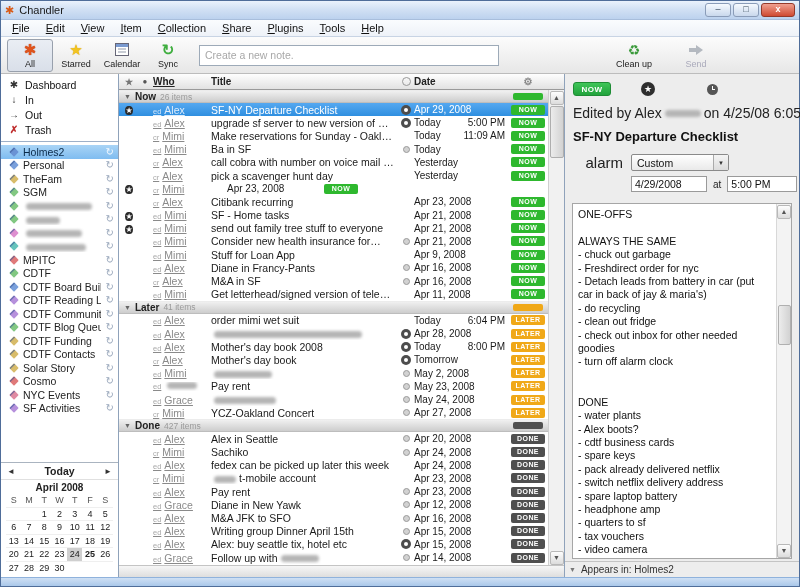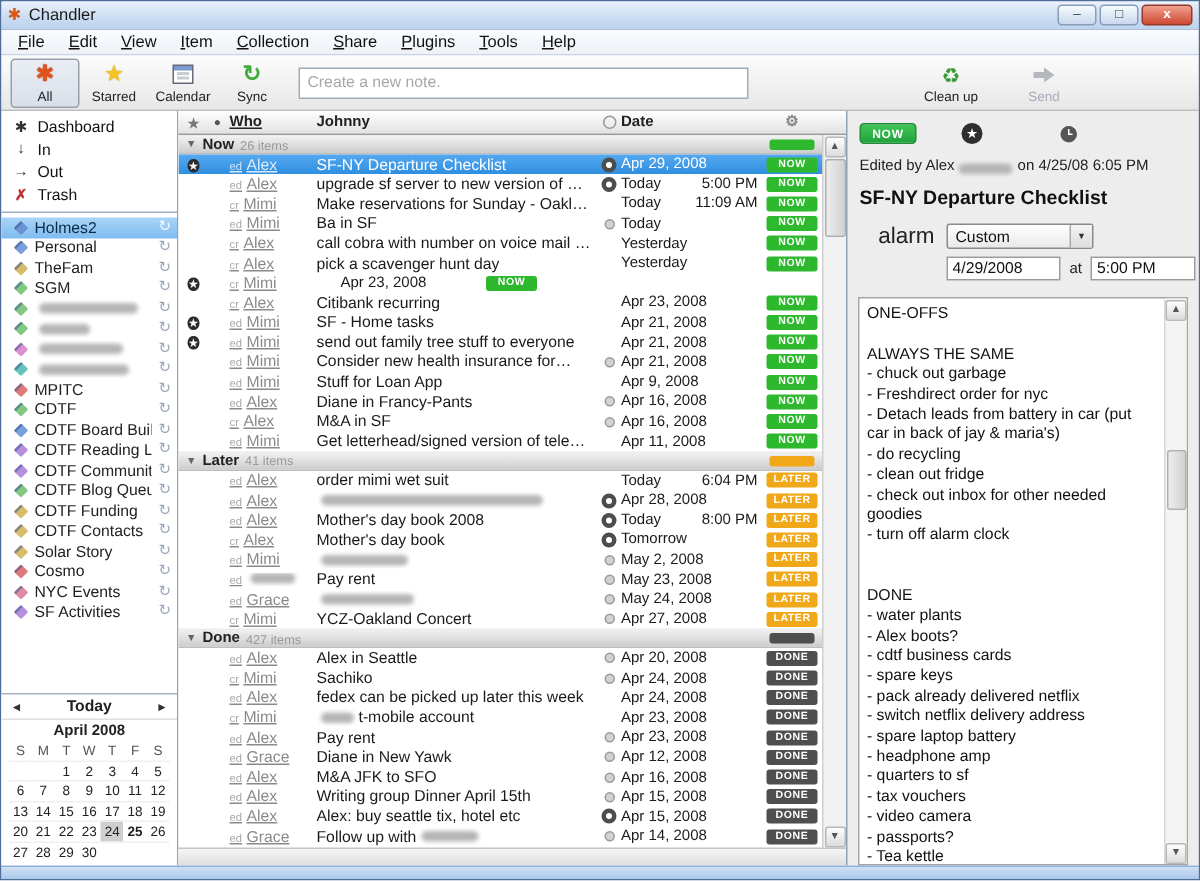--- a/index.html
+++ b/index.html
@@ -125,21 +125,21 @@
 .d-top { display:flex; align-items:center; padding:8px 10px 0 8px; }
 .d-now { width:38px; height:14px; border-radius:3px; border:1px solid #1e8c34; background:linear-gradient(#3fc558,#22a33c);
   color:#fff; font-weight:bold; font-size:8px; text-align:center; line-height:13px; letter-spacing:.5px; }
 .d-icons { display:flex; align-items:center; gap:26px; margin-left:30px; }
 .starcircle { width:14px; height:14px; border-radius:50%; background:#2e2e2e; color:#fff; font-size:9px; line-height:14px; text-align:center; }
 .person .p-head { width:4px; height:4px; border-radius:50%; background:#555; margin:0 auto; }
 .person .p-body { width:9px; height:5px; border-radius:4px 4px 0 0; background:#555; margin-top:1px; }
 .clockicon { width:11px; height:11px; border-radius:50%; background:#555; position:relative; }
 .clockicon::after { content:""; position:absolute; left:5px; top:2px; width:1px; height:4px; background:#fff; }
 .clockicon::before { content:""; position:absolute; left:5px; top:5px; width:3px; height:1px; background:#fff; }
-.d-edited { padding:9px 8px 0; font-size:10px; color:#222; display:flex; align-items:flex-end; white-space:nowrap; }
+.d-edited { padding:9px 8px 0; font-size:14px; color:#222; display:flex; align-items:center; white-space:nowrap; }
 .d-title { padding:8px 8px 0; font-size:13px; font-weight:bold; color:#111; }
 .d-alarm { padding:10px 8px 0; display:flex; flex-direction:column; gap:5px; }
 .d-alarm-row { display:flex; align-items:center; gap:8px; }
 .alarm-label { width:50px; text-align:right; font-size:15px; color:#222; }
 .combo { width:98px; height:17px; border:1px solid #8a8a8a; border-radius:2px; background:linear-gradient(#fff,#e9e9e9);
   display:flex; align-items:center; padding-left:5px; font-size:10.5px; color:#111; }
 .combo-arrow { margin-left:auto; width:15px; height:100%; display:flex; align-items:center; justify-content:center;
   border-left:1px solid #aaa; background:linear-gradient(#f4f4f4,#dcdcdc); font-size:6px; color:#333; }
 .d-alarm-row.indent { padding-left:58px; gap:6px; }
 .tfield { height:16px; border:1px solid #9a9a9a; background:#fff; font-size:10.5px; color:#111; padding:0 3px;
@@ -401,21 +401,21 @@
             <span class="cal-cell"></span>
           </div>
       </div>
     </div>
 
     <div class="listpane">
       <div class="list-header">
         <span class="c-star hdr-star">★</span>
         <span class="c-dot hdr-dot">●</span>
         <span class="c-who">Who</span>
-        <span class="c-title">Johnny</span>
+        <span class="c-title">Title</span>
         <span class="c-alarm">
             <span class="hdr-clock"></span>
           </span>
         <span class="c-date">Date</span>
         <span class="c-triage">
             <span class="hdr-gear">⚙</span>
           </span>
         <span class="hdr-scrollspace"></span>
       </div>
       <div class="listbody">
@@ -1085,17 +1085,21 @@
 - medications
 - firewire cable for grace back to sf?
 - Nightlights from Jill</div>
         <div class="notes-scroll">
           <span class="scr-btn">▲</span>
           <span class="nthumb"></span>
           <span class="nfill"></span>
           <span class="scr-btn">▼</span>
         </div>
       </div>
+      <div class="d-appears">
+        <span class="appears-arrow">▼</span>
+        <span>Appears in: Holmes2</span>
+      </div>
     </div>
   </div>
 
   <div class="bottomframe"></div>
 </div>
 
 </body></html>

